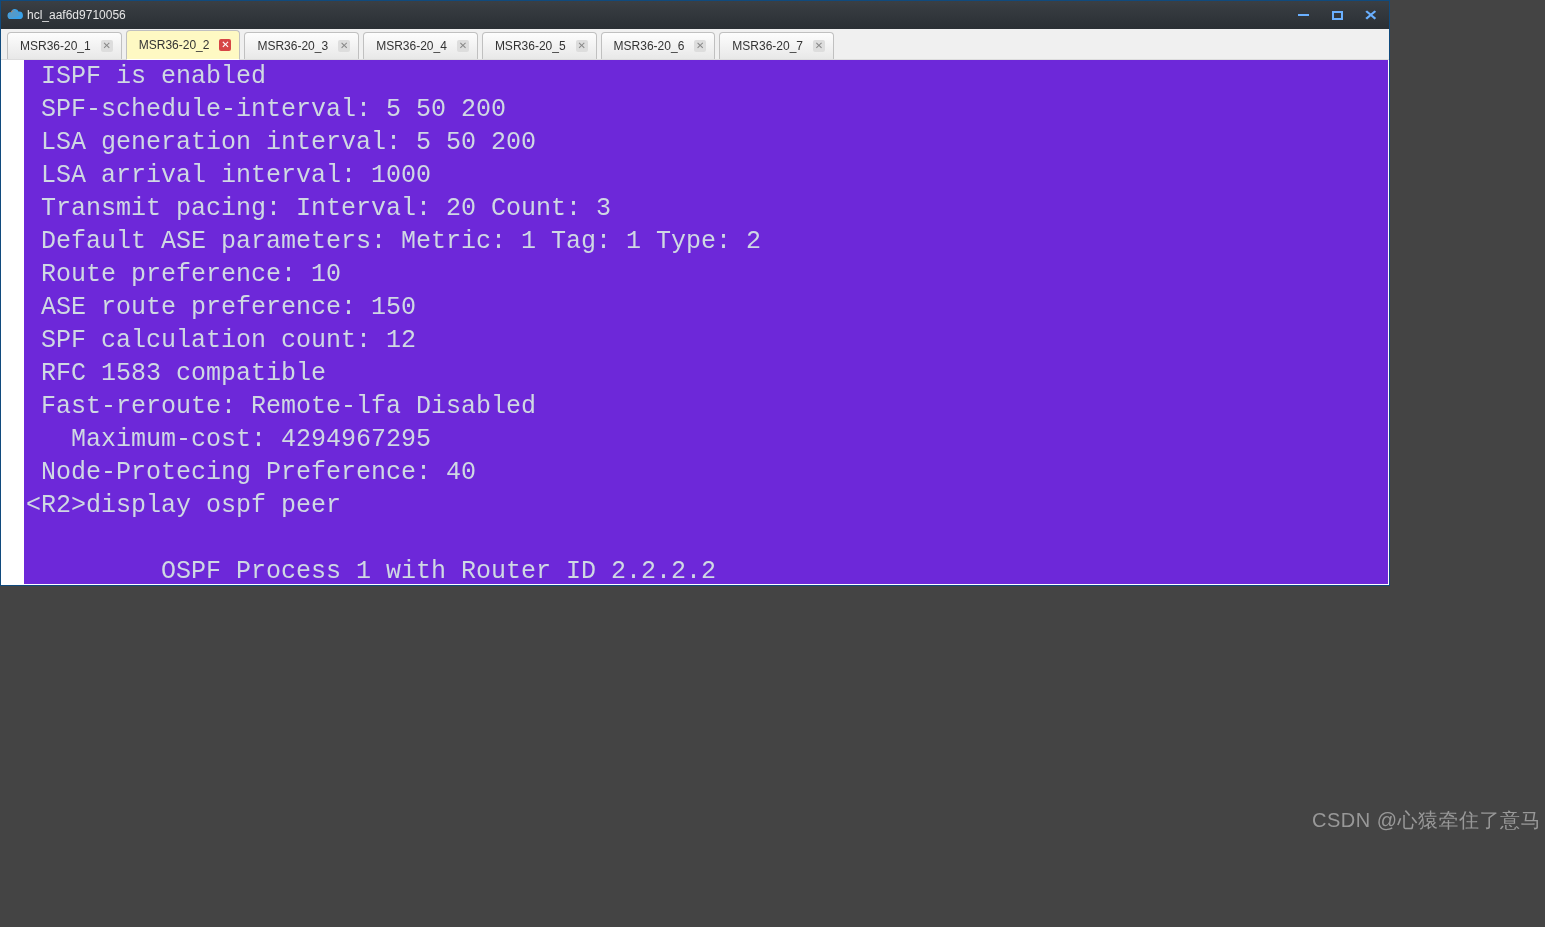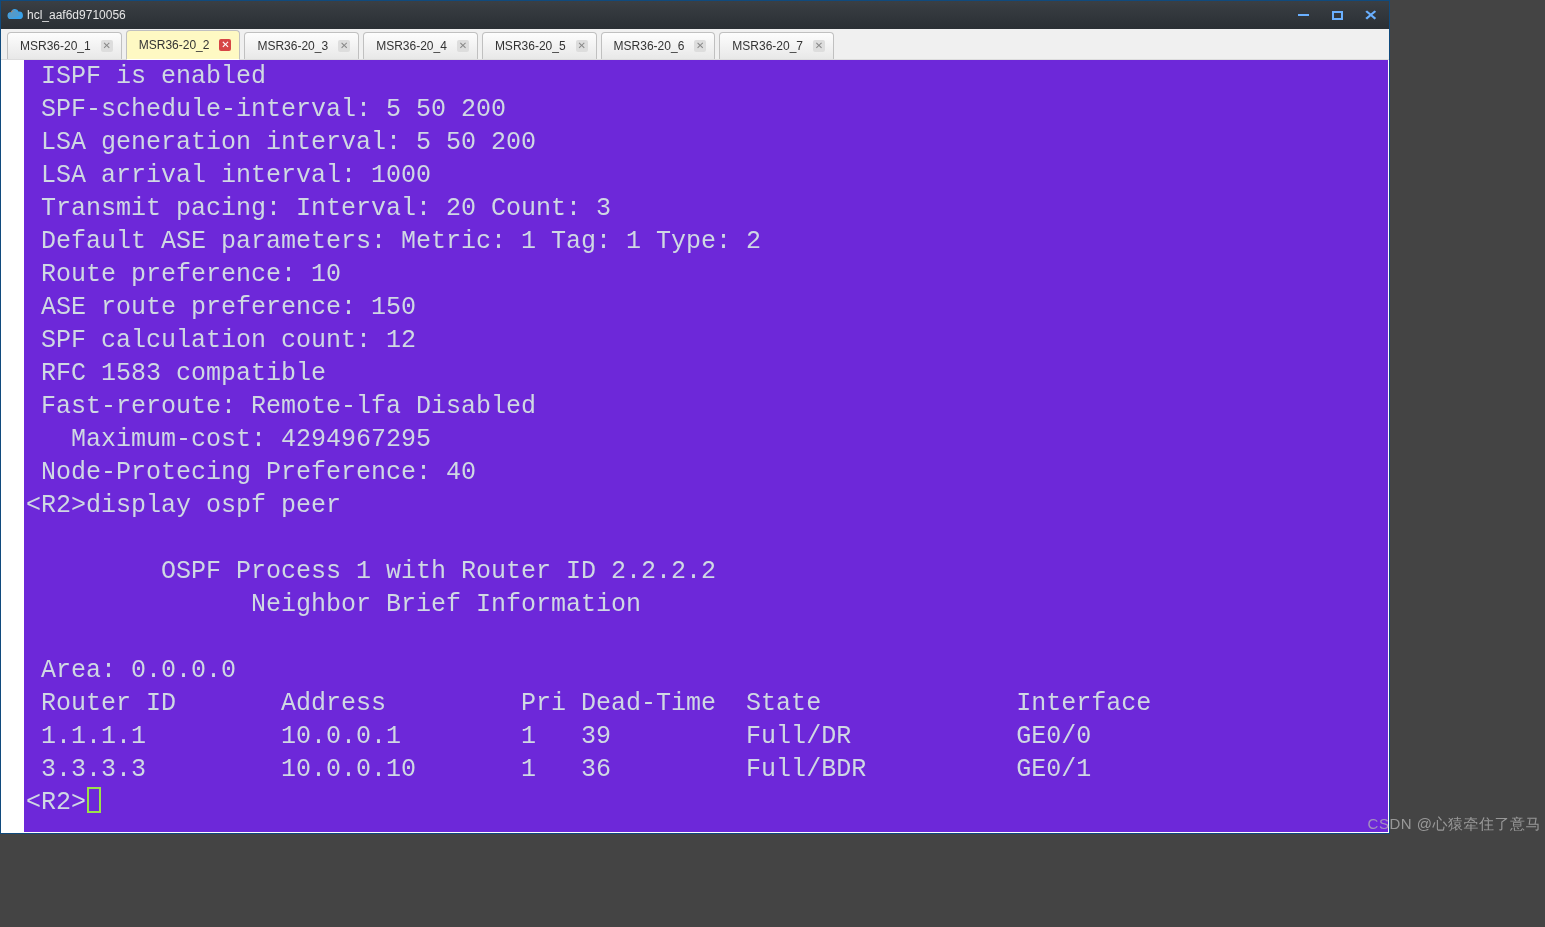--- a/index.html
+++ b/index.html
@@ -9,21 +9,21 @@
     height: 927px;
     overflow: hidden;
     background: #444;
     font-family: "Segoe UI", Tahoma, sans-serif;
     font-size: 13px;
   }
   .window {
     position: absolute;
     left: 0; top: 0;
     width: 1390px;
-    height: 834px;
+    height: 586px;
     background: #fff;
     border: 1px solid #104a7d;
     box-sizing: border-box;
   }
   .titlebar {
     height: 28px;
     background: linear-gradient(#3a3f44, #2a2f34);
     display: flex;
     align-items: center;
     color: #e6e6e6;
@@ -148,21 +148,21 @@
     height: 18px;
   }
   
   .watermark {
     position: absolute;
     right: 4px;
     bottom: 93px;
     width: 1390px;
     text-align: right;
     font-family: "Microsoft YaHei","Segoe UI",sans-serif;
-    font-size: 15px;
+    font-size: 20px;
     color: rgba(180,180,180,0.75);
     letter-spacing: 0.5px;
     pointer-events: none;
   }
 </style>
 </head>
 <body>
 
 <div class="window">
 

